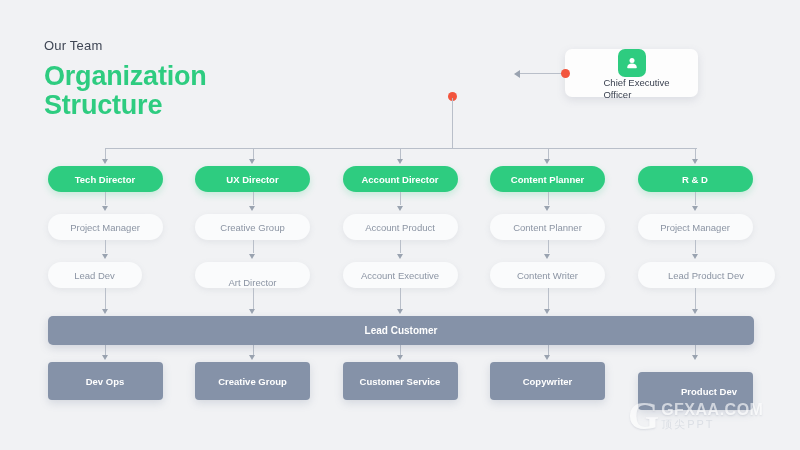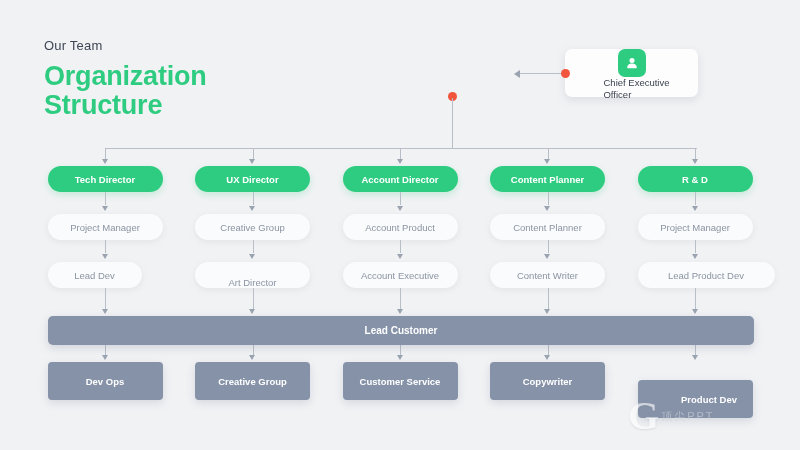--- a/index.html
+++ b/index.html
@@ -264,37 +264,38 @@
       <div class="adown" style="left: 691.5px; top: 159px;"></div>
       <div class="col-box green" style="left: 637.5px; top: 166px; width: 115px;">
         <span>R &amp; D</span>
       </div>
       <div class="col-box white" style="left: 637.5px; top: 214px; width: 115px;">
         <span>Project Manager</span>
       </div>
       <div class="col-box white" style="left: 637.5px; top: 262px; width: 137px;">
         <span>Lead Product Dev</span>
       </div>
-      <div class="col-box slate" style="left: 637.5px; top: 380px; width: 115px; padding-left: 28px;">
+      <div class="col-box slate" style="left: 637.5px; top: 372px; width: 115px; padding-left: 28px;">
         <span>Product Dev</span>
       </div>
       <div class="vline" style="left: 695px; top: 192px; height: 13px;"></div>
       <div class="adown" style="left: 691.5px; top: 206px;"></div>
       <div class="vline" style="left: 695px; top: 240px; height: 13px;"></div>
       <div class="adown" style="left: 691.5px; top: 254px;"></div>
       <div class="vline" style="left: 695px; top: 288px; height: 21px;"></div>
       <div class="adown" style="left: 691.5px; top: 309px;"></div>
       <div class="vline" style="left: 695px; top: 345px; height: 11px;"></div>
       <div class="adown" style="left: 691.5px; top: 355px;"></div>
     </div>
 
   <div id="lead-bar">
     <span>Lead Customer</span>
   </div>
 
   <div id="watermark">
     <span id="wm-g">G</span>
     <span class="wm-text">
+      <div id="wm-top">GFXAA.COM</div>
       <div id="wm-sub">顶尖PPT</div>
     </span>
   </div>
 
 </div>
 
 </body></html>

